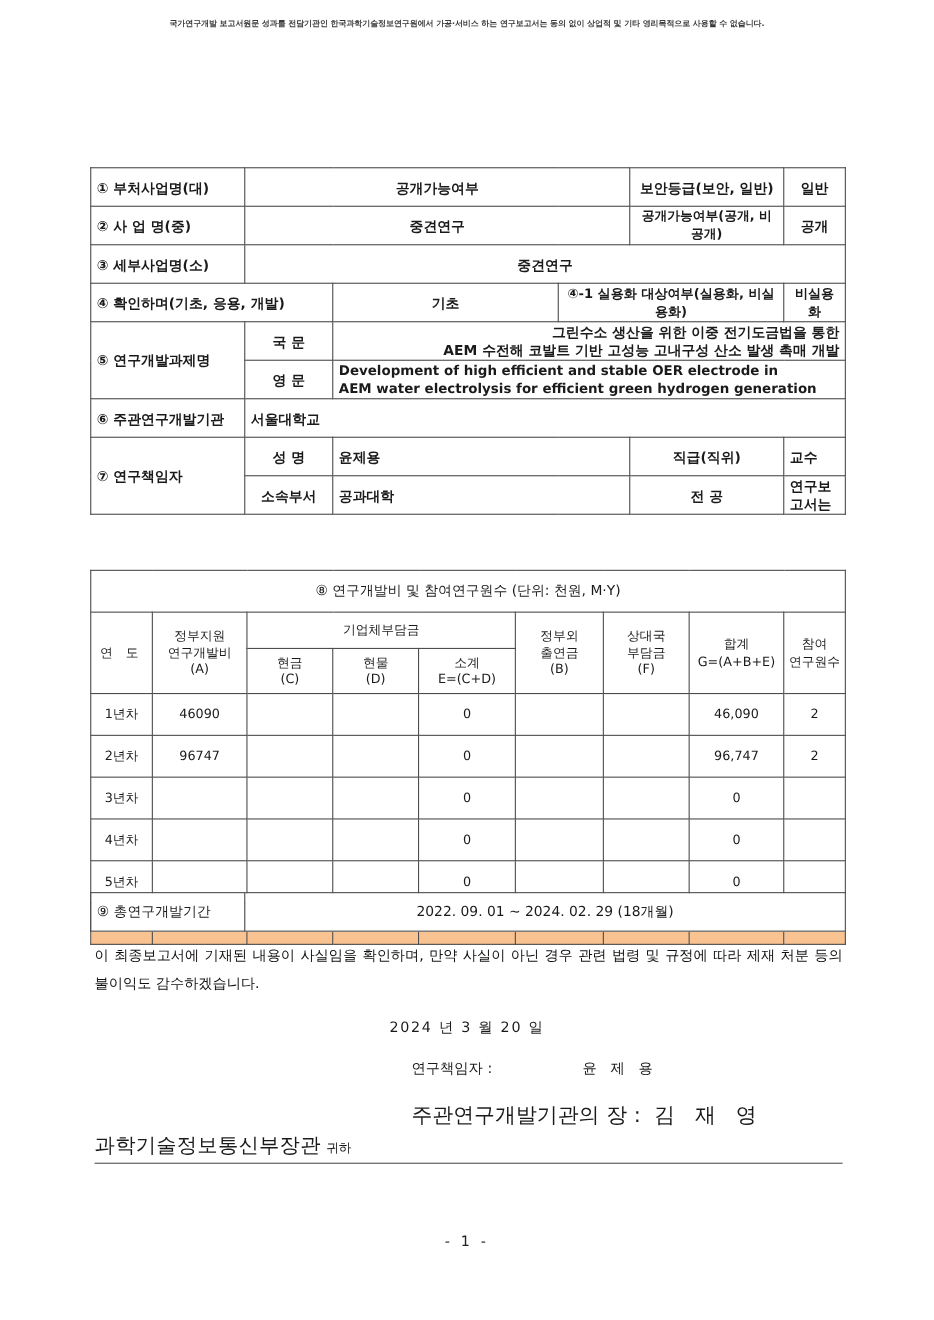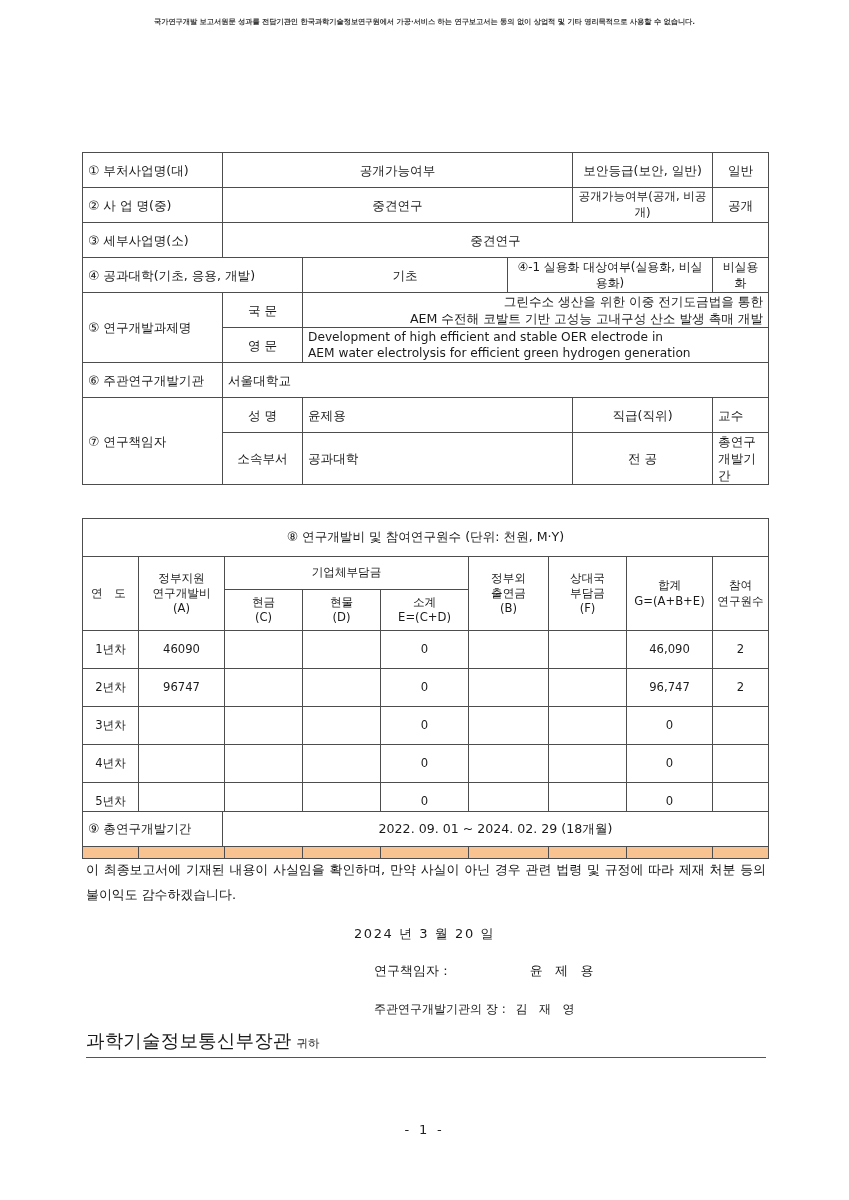--- a/index.html
+++ b/index.html
@@ -51,20 +51,21 @@
 
   
   .main-table {
     position: absolute;
     top: 152px;
     left: 82px;
     width: 686px;
     border-collapse: collapse;
     table-layout: fixed;
     font-size: 12.6px;
+    font-weight: bold;
   }
   .main-table td {
     border: 1px solid #4d4d4d;
     padding: 0 5px;
     vertical-align: middle;
     line-height: 1.35;
     height: 34px;
     background: #ffffff;
   }
   .hd {
@@ -183,21 +184,21 @@
     font-size: 13px;
   }
   .sig-pi .name {
     margin-left: 78px;
     letter-spacing: 0.32em;
   }
   .sig-org {
     position: absolute;
     top: 1001px;
     left: 374px;
-    font-size: 12px;
+    font-size: 19px;
     text-align: right;
   }
   .sig-org .name {
     margin-left: 6px;
     letter-spacing: 0.32em;
   }
 
   
   .minister-line {
     position: absolute;
@@ -270,21 +271,21 @@
         <td class="hd val-c" style="font-size:11.6px">공개가능여부(공개, 비공개)</td>
         <td class="hd val-c">공개</td>
       </tr>
 
       <tr>
         <td class="hd-left">③ 세부사업명(소)</td>
         <td class="val-c" colspan="5">중견연구</td>
       </tr>
 
       <tr>
-        <td class="hd-left" colspan="2">④ 공과대학(기초, 응용, 개발)</td>
+        <td class="hd-left" colspan="2">④ 확인하며(기초, 응용, 개발)</td>
         <td class="hd val-c" style="width:75px">기초</td>
         <td class="hd val-c" colspan="2" style="font-size:11.9px">④-1 실용화 대상여부(실용화, 비실용화)</td>
         <td class="hd val-c" style="font-size:11.9px">비실용화</td>
       </tr>
 
       <tr>
         <td class="hd-left" rowspan="2">⑤ 연구개발과제명</td>
         <td class="hd val-c">국 문</td>
         <td class="title-cell-ko title-ko" colspan="4">
           <div>그린수소 생산을 위한 이중 전기도금법을 통한</div>
@@ -310,21 +311,21 @@
         <td class="hd val-c">성 명</td>
         <td class="val-l" colspan="2">윤제용</td>
         <td class="hd val-c" style="padding:0 2px">직급(직위)</td>
         <td class="val-l">교수</td>
       </tr>
 
       <tr>
         <td class="hd val-c">소속부서</td>
         <td class="val-l" colspan="2">공과대학</td>
         <td class="hd val-c">전 공</td>
-        <td class="val-l">총연구개발기간</td>
+        <td class="val-l">연구보고서는</td>
       </tr>
     </tbody>
   </table>
 
   <table class="budget-table">
     <colgroup>
       <col style="width:56px">
       <col style="width:86px">
       <col style="width:78px">
       <col style="width:78px">

